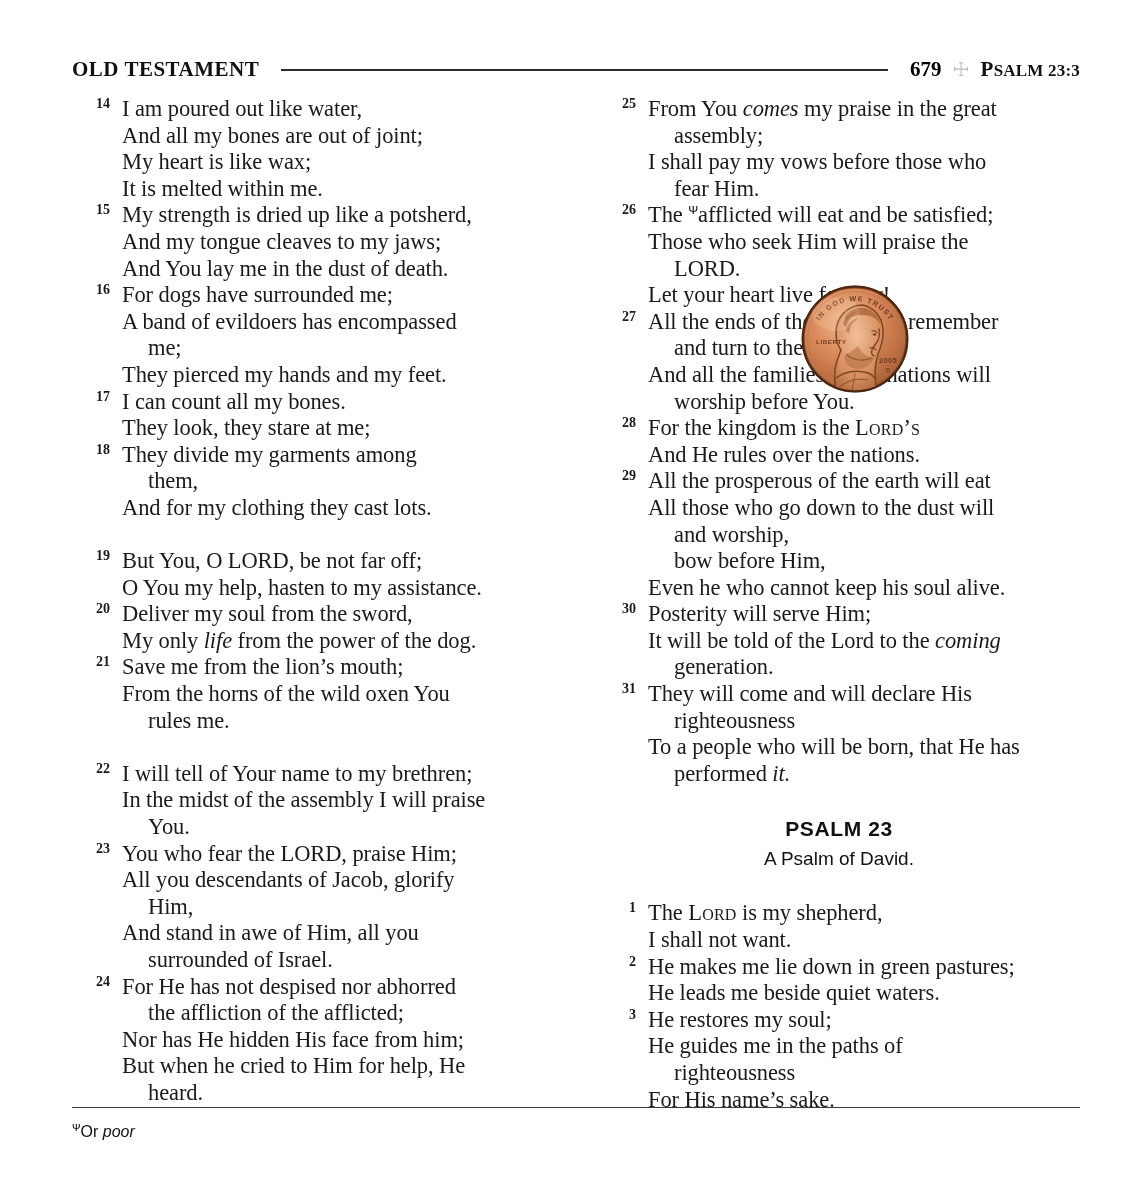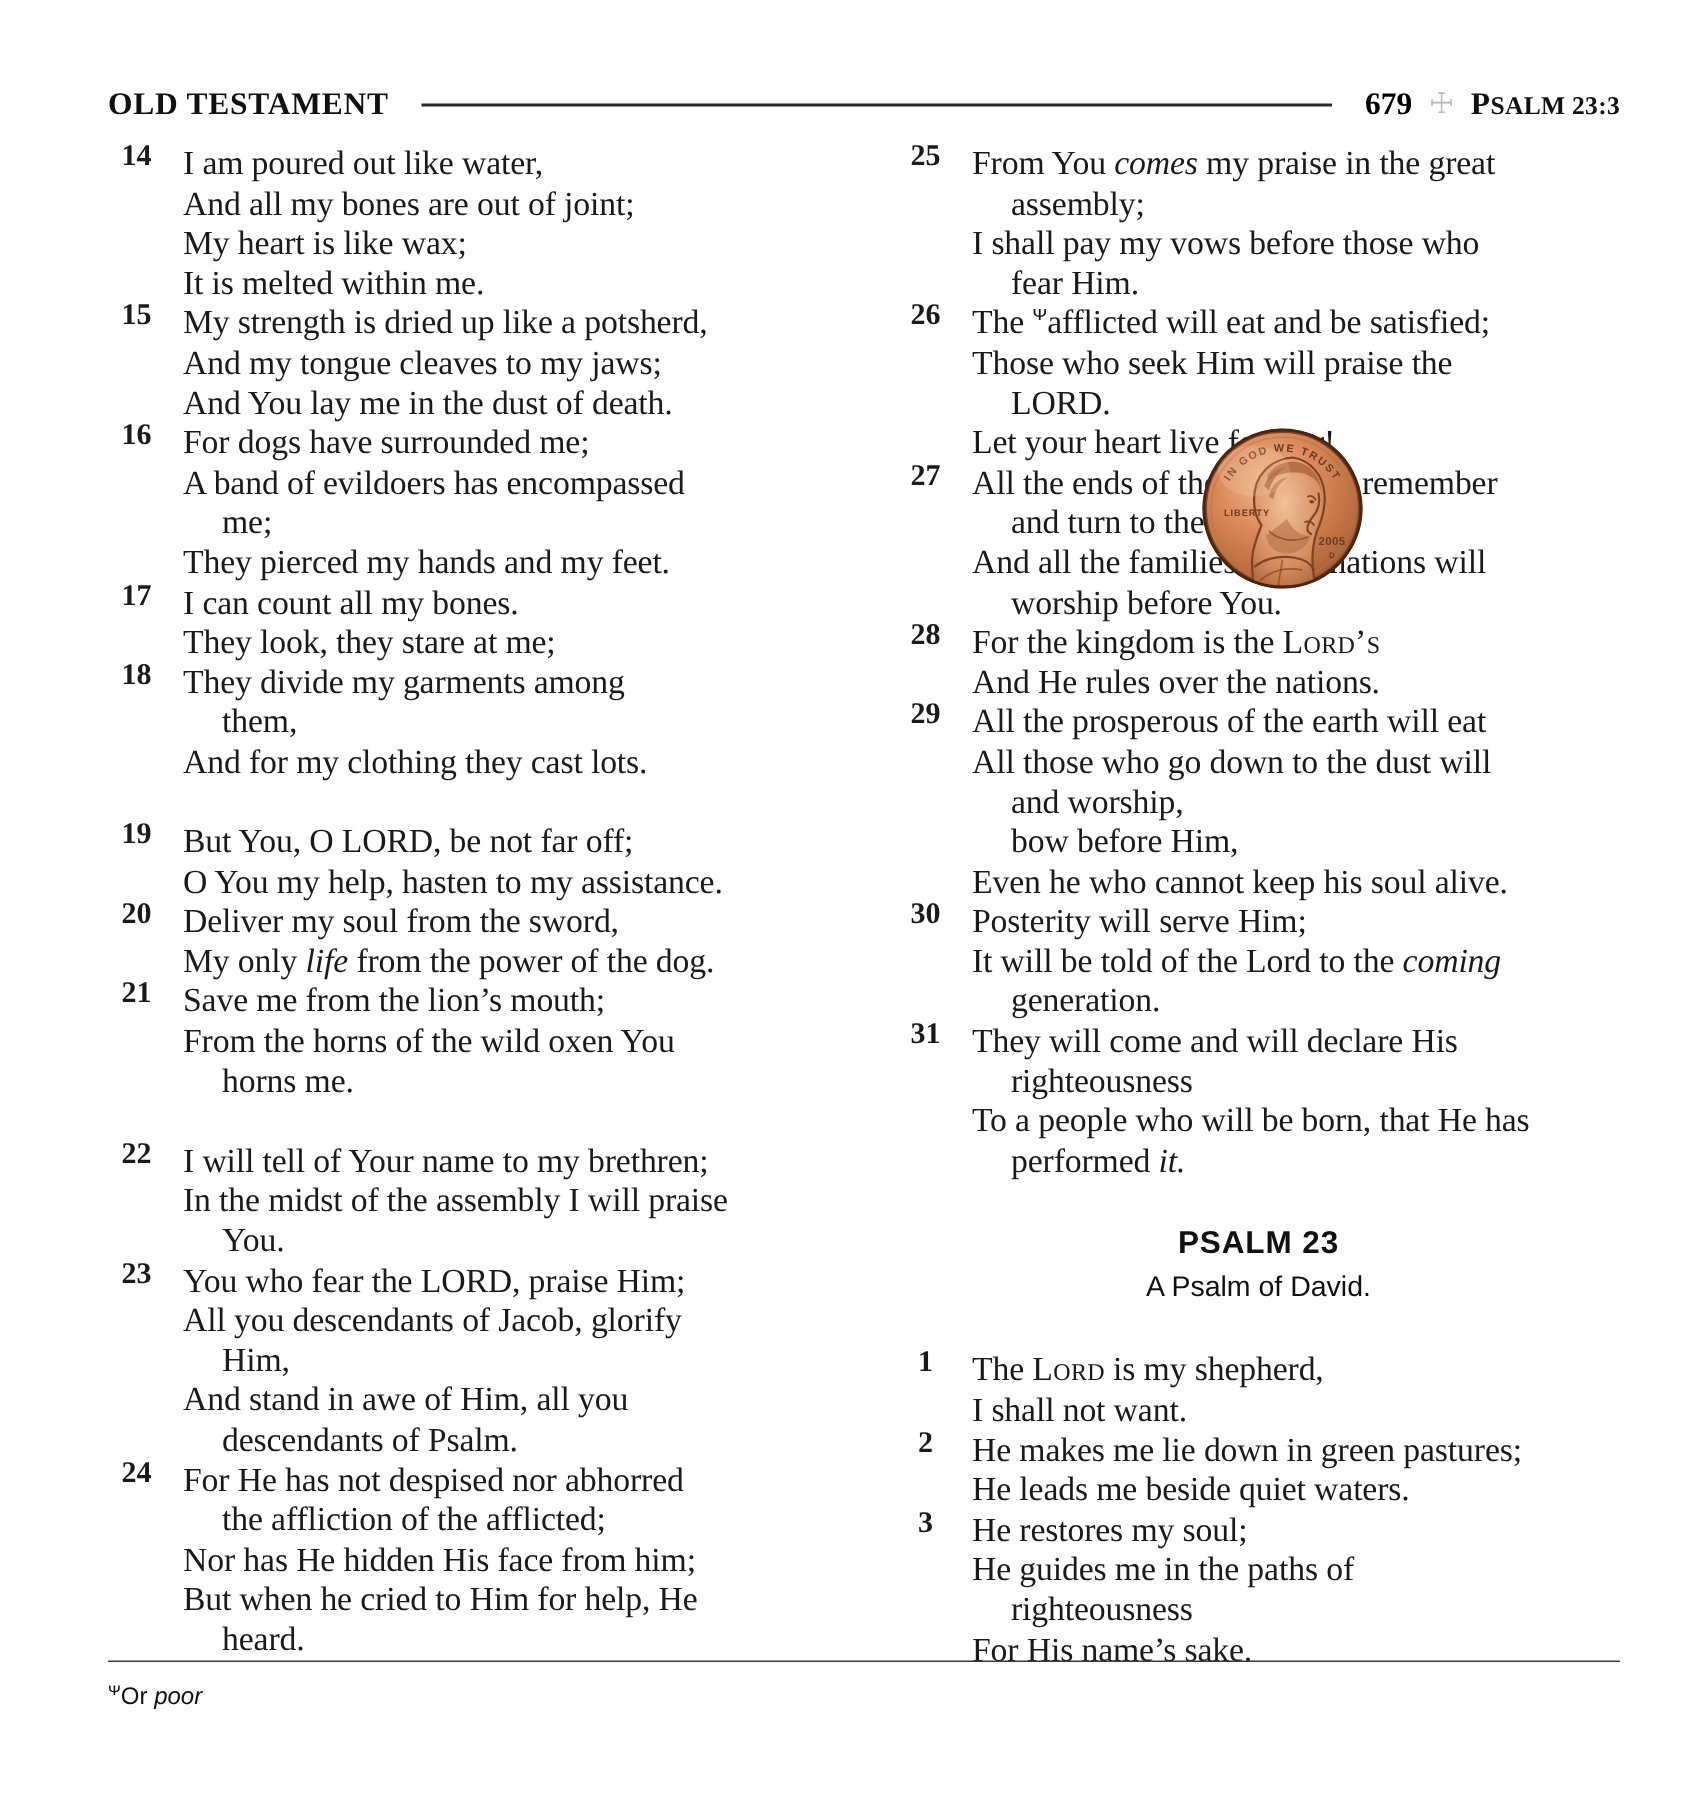--- a/index.html
+++ b/index.html
@@ -98,22 +98,22 @@
   .verse {
     position: relative;
     padding-left: 50px;
     margin: 0;
   }
   .vnum {
     position: absolute;
     left: 0;
     top: 0;
     width: 38px;
-    text-align: center;
-    font-size: 20px;
+    text-align: right;
+    font-size: 14px;
     font-weight: bold;
     line-height: 26.6px;
     vertical-align: super;
     font-family: "Liberation Serif", "DejaVu Serif", serif;
   }
   .vnum span { position: relative; top: -5px; }
 
   .ln {
     font-size: 22.5px;
     line-height: 26.6px;
@@ -241,36 +241,36 @@
         </div>
         <div class="verse">
           <div class="vnum"><span>20</span></div>
           <div class="ln">Deliver my soul from the sword,</div>
           <div class="ln">My only <span class="ital">life</span> from the power of the dog.</div>
         </div>
         <div class="verse">
           <div class="vnum"><span>21</span></div>
           <div class="ln">Save me from the lion’s mouth;</div>
           <div class="ln">From the horns of the wild oxen You</div>
-          <div class="ln cont">horns me.</div>
+          <div class="ln cont">rules me.</div>
         </div>
         <div class="stanza-gap"></div>
         <div class="verse">
           <div class="vnum"><span>22</span></div>
           <div class="ln">I will tell of Your name to my brethren;</div>
           <div class="ln">In the midst of the assembly I will praise</div>
           <div class="ln cont">You.</div>
         </div>
         <div class="verse">
           <div class="vnum"><span>23</span></div>
           <div class="ln">You who fear the LORD, praise Him;</div>
           <div class="ln">All you descendants of Jacob, glorify</div>
           <div class="ln cont">Him,</div>
           <div class="ln">And stand in awe of Him, all you</div>
-          <div class="ln cont">descendants of Psalm.</div>
+          <div class="ln cont">surrounded of Israel.</div>
         </div>
         <div class="verse">
           <div class="vnum"><span>24</span></div>
           <div class="ln">For He has not despised nor abhorred</div>
           <div class="ln cont">the affliction of the afflicted;</div>
           <div class="ln">Nor has He hidden His face from him;</div>
           <div class="ln">But when he cried to Him for help, He</div>
           <div class="ln cont">heard.</div>
         </div>
       </div>

